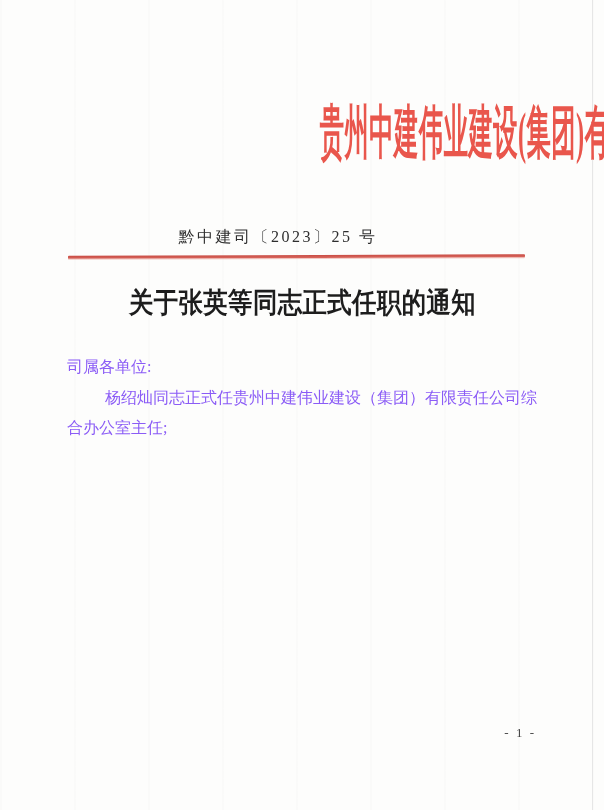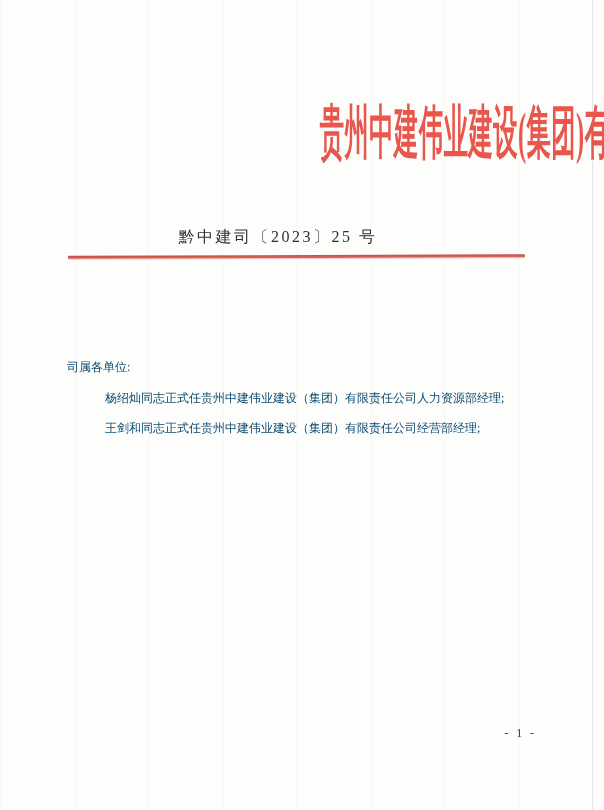--- a/index.html
+++ b/index.html
@@ -60,22 +60,22 @@
     display:inline-block;
     font-size:28px;line-height:36px;
     font-weight:bold;
     color:#1d1d1d;
     transform:scaleX(0.87);
     transform-origin:50% 50%;
     letter-spacing:0.5px;
   }
   .doc-body{
     position:absolute;top:352px;left:67px;width:470px;
-    font-size:12px;line-height:30.5px;
-    color:#0c4a6e;
+    font-size:16px;line-height:30.5px;
+    color:#8b5cf6;
     text-align:justify;
   }
   .doc-body p{margin:0;}
   .doc-body p.indent{text-indent:38px;}
   .page-number{
     position:absolute;top:724px;right:68px;
     font-size:13px;line-height:18px;
     letter-spacing:2px;
     color:#474747;
     font-family:"Liberation Serif","DejaVu Serif",serif;
@@ -89,22 +89,24 @@
   <div class="scan-edge"></div>
 
   <div class="doc-header">
     <span class="stretch" style="color:#e9564c;">贵州中建伟业建设(集团)有限责任公司文件</span>
   </div>
 
   <div class="doc-number">黔中建司〔2023〕25 号</div>
 
   <div class="red-rule" style="background:linear-gradient(#c84b43,#d9685f); box-shadow:0 1px 0 rgba(233,160,152,0.55);"></div>
 
+  <div class="doc-title">
+    <span class="stretch">关于张英等同志正式任职的通知</span>
+  </div>
 
   <div class="doc-body">
     <p>司属各单位:</p>
-    <p class="indent">杨绍灿同志正式任贵州中建伟业建设（集团）有限责任公司人力资源部经理;</p>
-    <p class="indent">王剑和同志正式任贵州中建伟业建设（集团）有限责任公司经营部经理;</p>
+    <p class="indent">杨绍灿同志正式任贵州中建伟业建设（集团）有限责任公司综合办公室主任;</p>
   </div>
 
   <div class="page-number">- 1 -</div>
 
 </div>
 
 </body></html>

